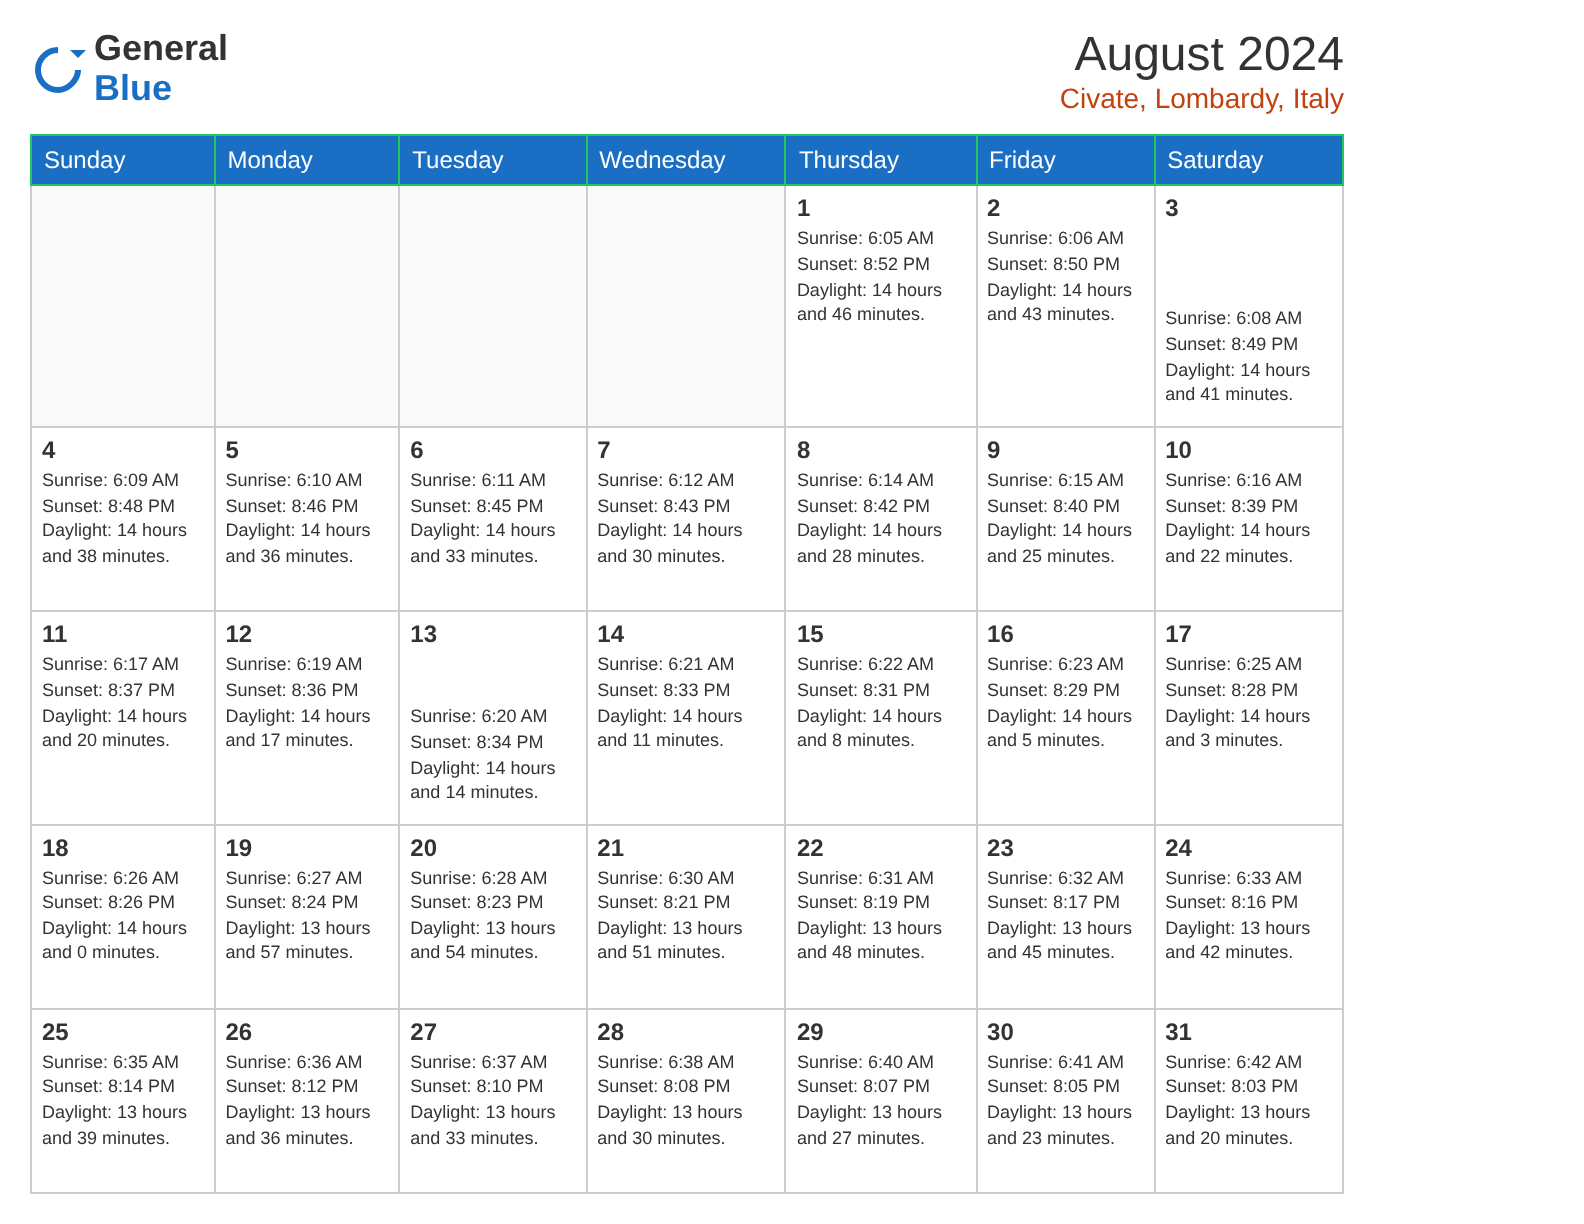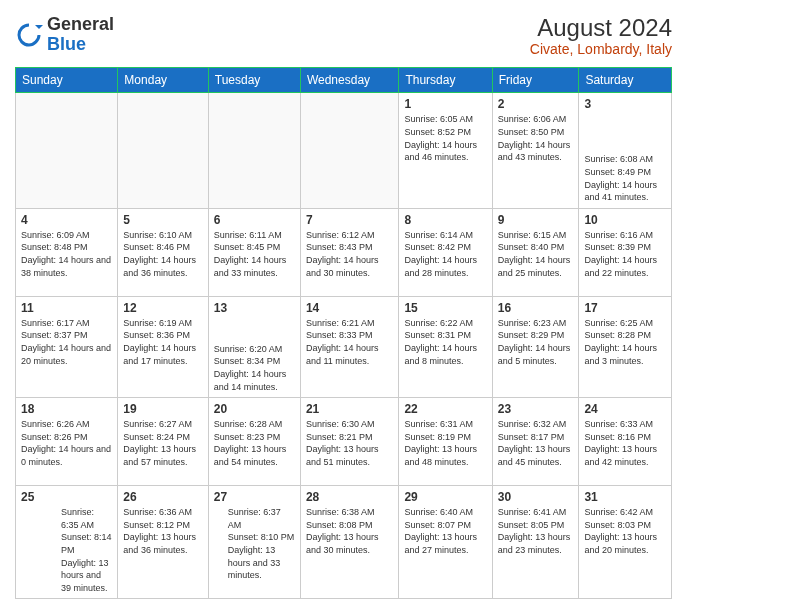--- a/index.html
+++ b/index.html
@@ -285,33 +285,33 @@
             <td class="has-date">
               <span class="day-num">24</span>
               <div class="day-info" style="white-space: pre-line;">Sunrise: 6:33 AM
 Sunset: 8:16 PM
 Daylight: 13 hours and 42 minutes.</div>
             </td>
           </tr>
           <tr>
             <td class="has-date">
               <span class="day-num">25</span>
-              <div class="day-info" style="white-space: pre-line; margin-left: 40px;">Sunrise: 6:35 AM
+              <div class="day-info" style="white-space: pre-line;">Sunrise: 6:35 AM
 Sunset: 8:14 PM
 Daylight: 13 hours and 39 minutes.</div>
             </td>
             <td class="has-date">
               <span class="day-num">26</span>
               <div class="day-info" style="white-space: pre-line;">Sunrise: 6:36 AM
 Sunset: 8:12 PM
 Daylight: 13 hours and 36 minutes.</div>
             </td>
             <td class="has-date">
               <span class="day-num">27</span>
-              <div class="day-info" style="white-space: pre-line; margin-left: 14px;">Sunrise: 6:37 AM
+              <div class="day-info" style="white-space: pre-line;">Sunrise: 6:37 AM
 Sunset: 8:10 PM
 Daylight: 13 hours and 33 minutes.</div>
             </td>
             <td class="has-date">
               <span class="day-num">28</span>
               <div class="day-info" style="white-space: pre-line;">Sunrise: 6:38 AM
 Sunset: 8:08 PM
 Daylight: 13 hours and 30 minutes.</div>
             </td>
             <td class="has-date">

